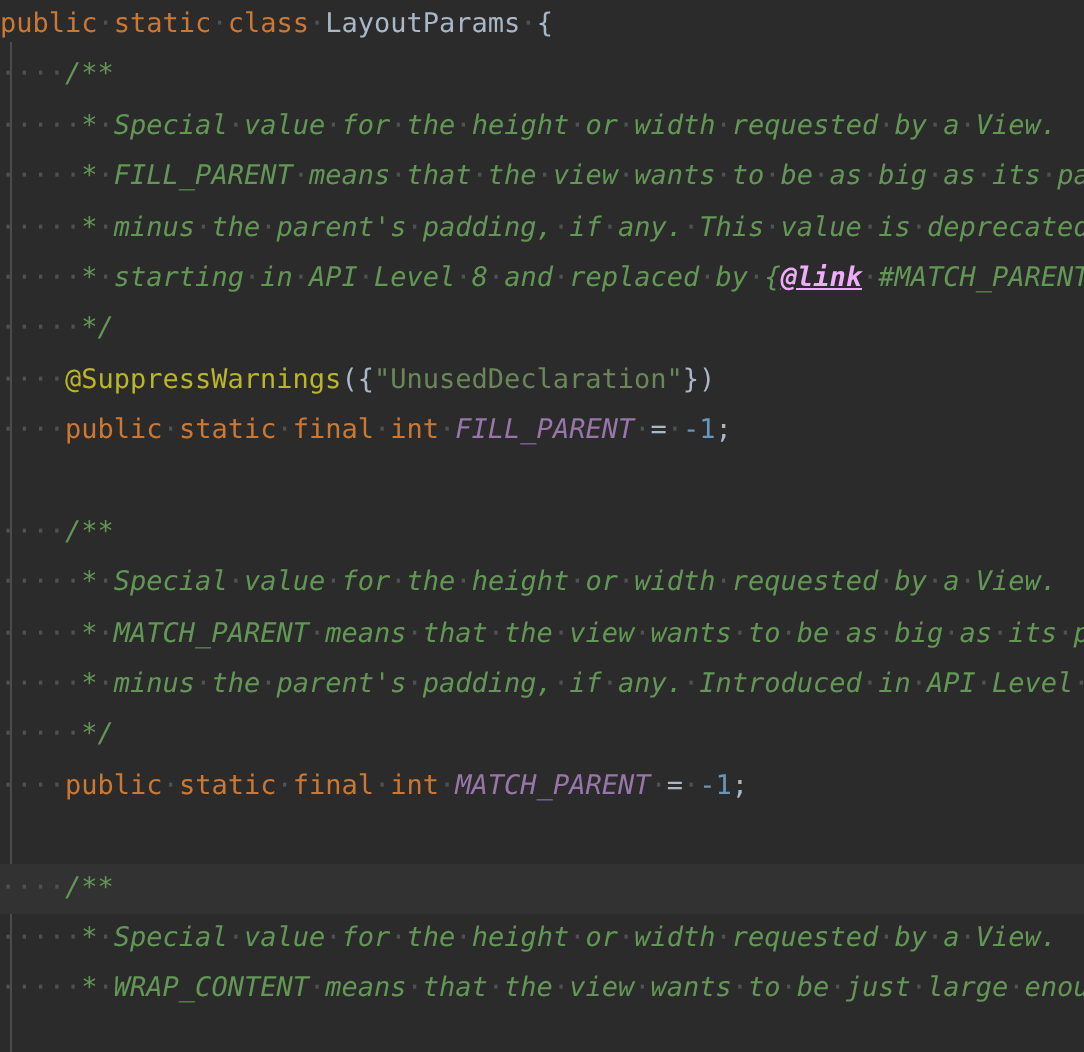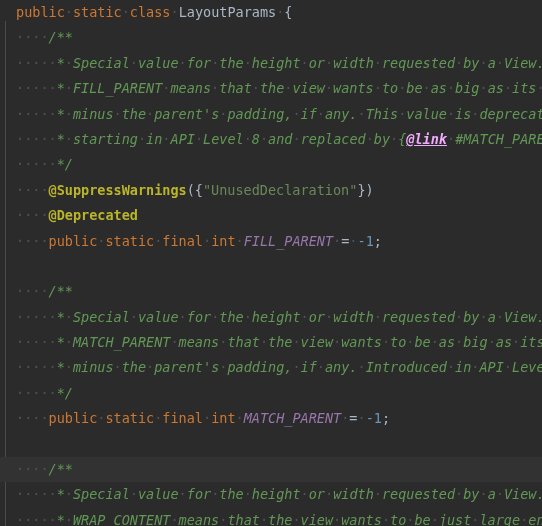--- a/index.html
+++ b/index.html
@@ -31,56 +31,55 @@
     background: #4b4b4b;
     pointer-events: none;
   }
 
   .code-line {
     position: relative;
     height: 25.4px;
     line-height: 25.4px;
     font-size: 13.5px;
     white-space: pre;
-    padding-left: 16px;
+    padding-left: 0;
     letter-spacing: 0px;
     color: #a9b7c6;
   }
   .code-line.current {
     background: #323232;
   }
 
   
   .kw      { color: #cc7832; }           
   .cls     { color: #a9b7c6; }           
   .punc    { color: #a9b7c6; }
   .cmt     { color: #629755; font-style: italic; }
   .cmt-tag { color: #f0abfc; font-style: italic; font-weight: bold; text-decoration: underline; }
   .cmt-ref { color: #629755; font-style: italic; }
-  .ann     { color: #bbb529; font-weight: bold; }
+  .ann     { color: #bbb529; font-weight: normal; }
   .str     { color: #6a8759; }
   .const   { color: #9876aa; font-style: italic; }
   .num     { color: #6897bb; }
   .ws      { color: #4e5254; }           
 </style>
 </head>
 <body>
 
 <div id="editor">
   <div class="indent-guide"></div>
   <div id="code-area">
       <div class="code-line"><span class="kw">public</span><span class="ws">·</span><span class="kw">static</span><span class="ws">·</span><span class="kw">class</span><span class="ws">·</span><span class="cls">LayoutParams</span><span class="ws">·</span><span class="punc">{</span></div>
       <div class="code-line"><span class="ws">····</span><span class="cmt">/**</span></div>
       <div class="code-line"><span class="ws">·····</span><span class="cmt">*</span><span class="ws">·</span><span class="cmt">Special</span><span class="ws">·</span><span class="cmt">value</span><span class="ws">·</span><span class="cmt">for</span><span class="ws">·</span><span class="cmt">the</span><span class="ws">·</span><span class="cmt">height</span><span class="ws">·</span><span class="cmt">or</span><span class="ws">·</span><span class="cmt">width</span><span class="ws">·</span><span class="cmt">requested</span><span class="ws">·</span><span class="cmt">by</span><span class="ws">·</span><span class="cmt">a</span><span class="ws">·</span><span class="cmt">View.</span></div>
       <div class="code-line"><span class="ws">·····</span><span class="cmt">*</span><span class="ws">·</span><span class="cmt">FILL_PARENT</span><span class="ws">·</span><span class="cmt">means</span><span class="ws">·</span><span class="cmt">that</span><span class="ws">·</span><span class="cmt">the</span><span class="ws">·</span><span class="cmt">view</span><span class="ws">·</span><span class="cmt">wants</span><span class="ws">·</span><span class="cmt">to</span><span class="ws">·</span><span class="cmt">be</span><span class="ws">·</span><span class="cmt">as</span><span class="ws">·</span><span class="cmt">big</span><span class="ws">·</span><span class="cmt">as</span><span class="ws">·</span><span class="cmt">its</span><span class="ws">·</span><span class="cmt">parent,</span></div>
       <div class="code-line"><span class="ws">·····</span><span class="cmt">*</span><span class="ws">·</span><span class="cmt">minus</span><span class="ws">·</span><span class="cmt">the</span><span class="ws">·</span><span class="cmt">parent's</span><span class="ws">·</span><span class="cmt">padding,</span><span class="ws">·</span><span class="cmt">if</span><span class="ws">·</span><span class="cmt">any.</span><span class="ws">·</span><span class="cmt">This</span><span class="ws">·</span><span class="cmt">value</span><span class="ws">·</span><span class="cmt">is</span><span class="ws">·</span><span class="cmt">deprecated</span></div>
       <div class="code-line"><span class="ws">·····</span><span class="cmt">*</span><span class="ws">·</span><span class="cmt">starting</span><span class="ws">·</span><span class="cmt">in</span><span class="ws">·</span><span class="cmt">API</span><span class="ws">·</span><span class="cmt">Level</span><span class="ws">·</span><span class="cmt">8</span><span class="ws">·</span><span class="cmt">and</span><span class="ws">·</span><span class="cmt">replaced</span><span class="ws">·</span><span class="cmt">by</span><span class="ws">·</span><span class="cmt">{</span><span class="cmt-tag">@link</span><span class="ws">·</span><span class="cmt-ref">#MATCH_PARENT}.</span></div>
       <div class="code-line"><span class="ws">·····</span><span class="cmt">*/</span></div>
       <div class="code-line"><span class="ws">····</span><span class="ann">@SuppressWarnings</span><span class="punc">({</span><span class="str">"UnusedDeclaration"</span><span class="punc">})</span></div>
-      <div class="code-line"><span class="ws">····</span><span class="ann">@Deprecated</span></div>
       <div class="code-line"><span class="ws">····</span><span class="kw">public</span><span class="ws">·</span><span class="kw">static</span><span class="ws">·</span><span class="kw">final</span><span class="ws">·</span><span class="kw">int</span><span class="ws">·</span><span class="const">FILL_PARENT</span><span class="ws">·</span><span class="punc">=</span><span class="ws">·</span><span class="num">-1</span><span class="punc">;</span></div>
       <div class="code-line">&nbsp;</div>
       <div class="code-line"><span class="ws">····</span><span class="cmt">/**</span></div>
       <div class="code-line"><span class="ws">·····</span><span class="cmt">*</span><span class="ws">·</span><span class="cmt">Special</span><span class="ws">·</span><span class="cmt">value</span><span class="ws">·</span><span class="cmt">for</span><span class="ws">·</span><span class="cmt">the</span><span class="ws">·</span><span class="cmt">height</span><span class="ws">·</span><span class="cmt">or</span><span class="ws">·</span><span class="cmt">width</span><span class="ws">·</span><span class="cmt">requested</span><span class="ws">·</span><span class="cmt">by</span><span class="ws">·</span><span class="cmt">a</span><span class="ws">·</span><span class="cmt">View.</span></div>
       <div class="code-line"><span class="ws">·····</span><span class="cmt">*</span><span class="ws">·</span><span class="cmt">MATCH_PARENT</span><span class="ws">·</span><span class="cmt">means</span><span class="ws">·</span><span class="cmt">that</span><span class="ws">·</span><span class="cmt">the</span><span class="ws">·</span><span class="cmt">view</span><span class="ws">·</span><span class="cmt">wants</span><span class="ws">·</span><span class="cmt">to</span><span class="ws">·</span><span class="cmt">be</span><span class="ws">·</span><span class="cmt">as</span><span class="ws">·</span><span class="cmt">big</span><span class="ws">·</span><span class="cmt">as</span><span class="ws">·</span><span class="cmt">its</span><span class="ws">·</span><span class="cmt">parent,</span></div>
       <div class="code-line"><span class="ws">·····</span><span class="cmt">*</span><span class="ws">·</span><span class="cmt">minus</span><span class="ws">·</span><span class="cmt">the</span><span class="ws">·</span><span class="cmt">parent's</span><span class="ws">·</span><span class="cmt">padding,</span><span class="ws">·</span><span class="cmt">if</span><span class="ws">·</span><span class="cmt">any.</span><span class="ws">·</span><span class="cmt">Introduced</span><span class="ws">·</span><span class="cmt">in</span><span class="ws">·</span><span class="cmt">API</span><span class="ws">·</span><span class="cmt">Level</span><span class="ws">·</span></div>
       <div class="code-line"><span class="ws">·····</span><span class="cmt">*/</span></div>
       <div class="code-line"><span class="ws">····</span><span class="kw">public</span><span class="ws">·</span><span class="kw">static</span><span class="ws">·</span><span class="kw">final</span><span class="ws">·</span><span class="kw">int</span><span class="ws">·</span><span class="const">MATCH_PARENT</span><span class="ws">·</span><span class="punc">=</span><span class="ws">·</span><span class="num">-1</span><span class="punc">;</span></div>
       <div class="code-line">&nbsp;</div>
       <div class="code-line current"><span class="ws">····</span><span class="cmt">/**</span></div>

